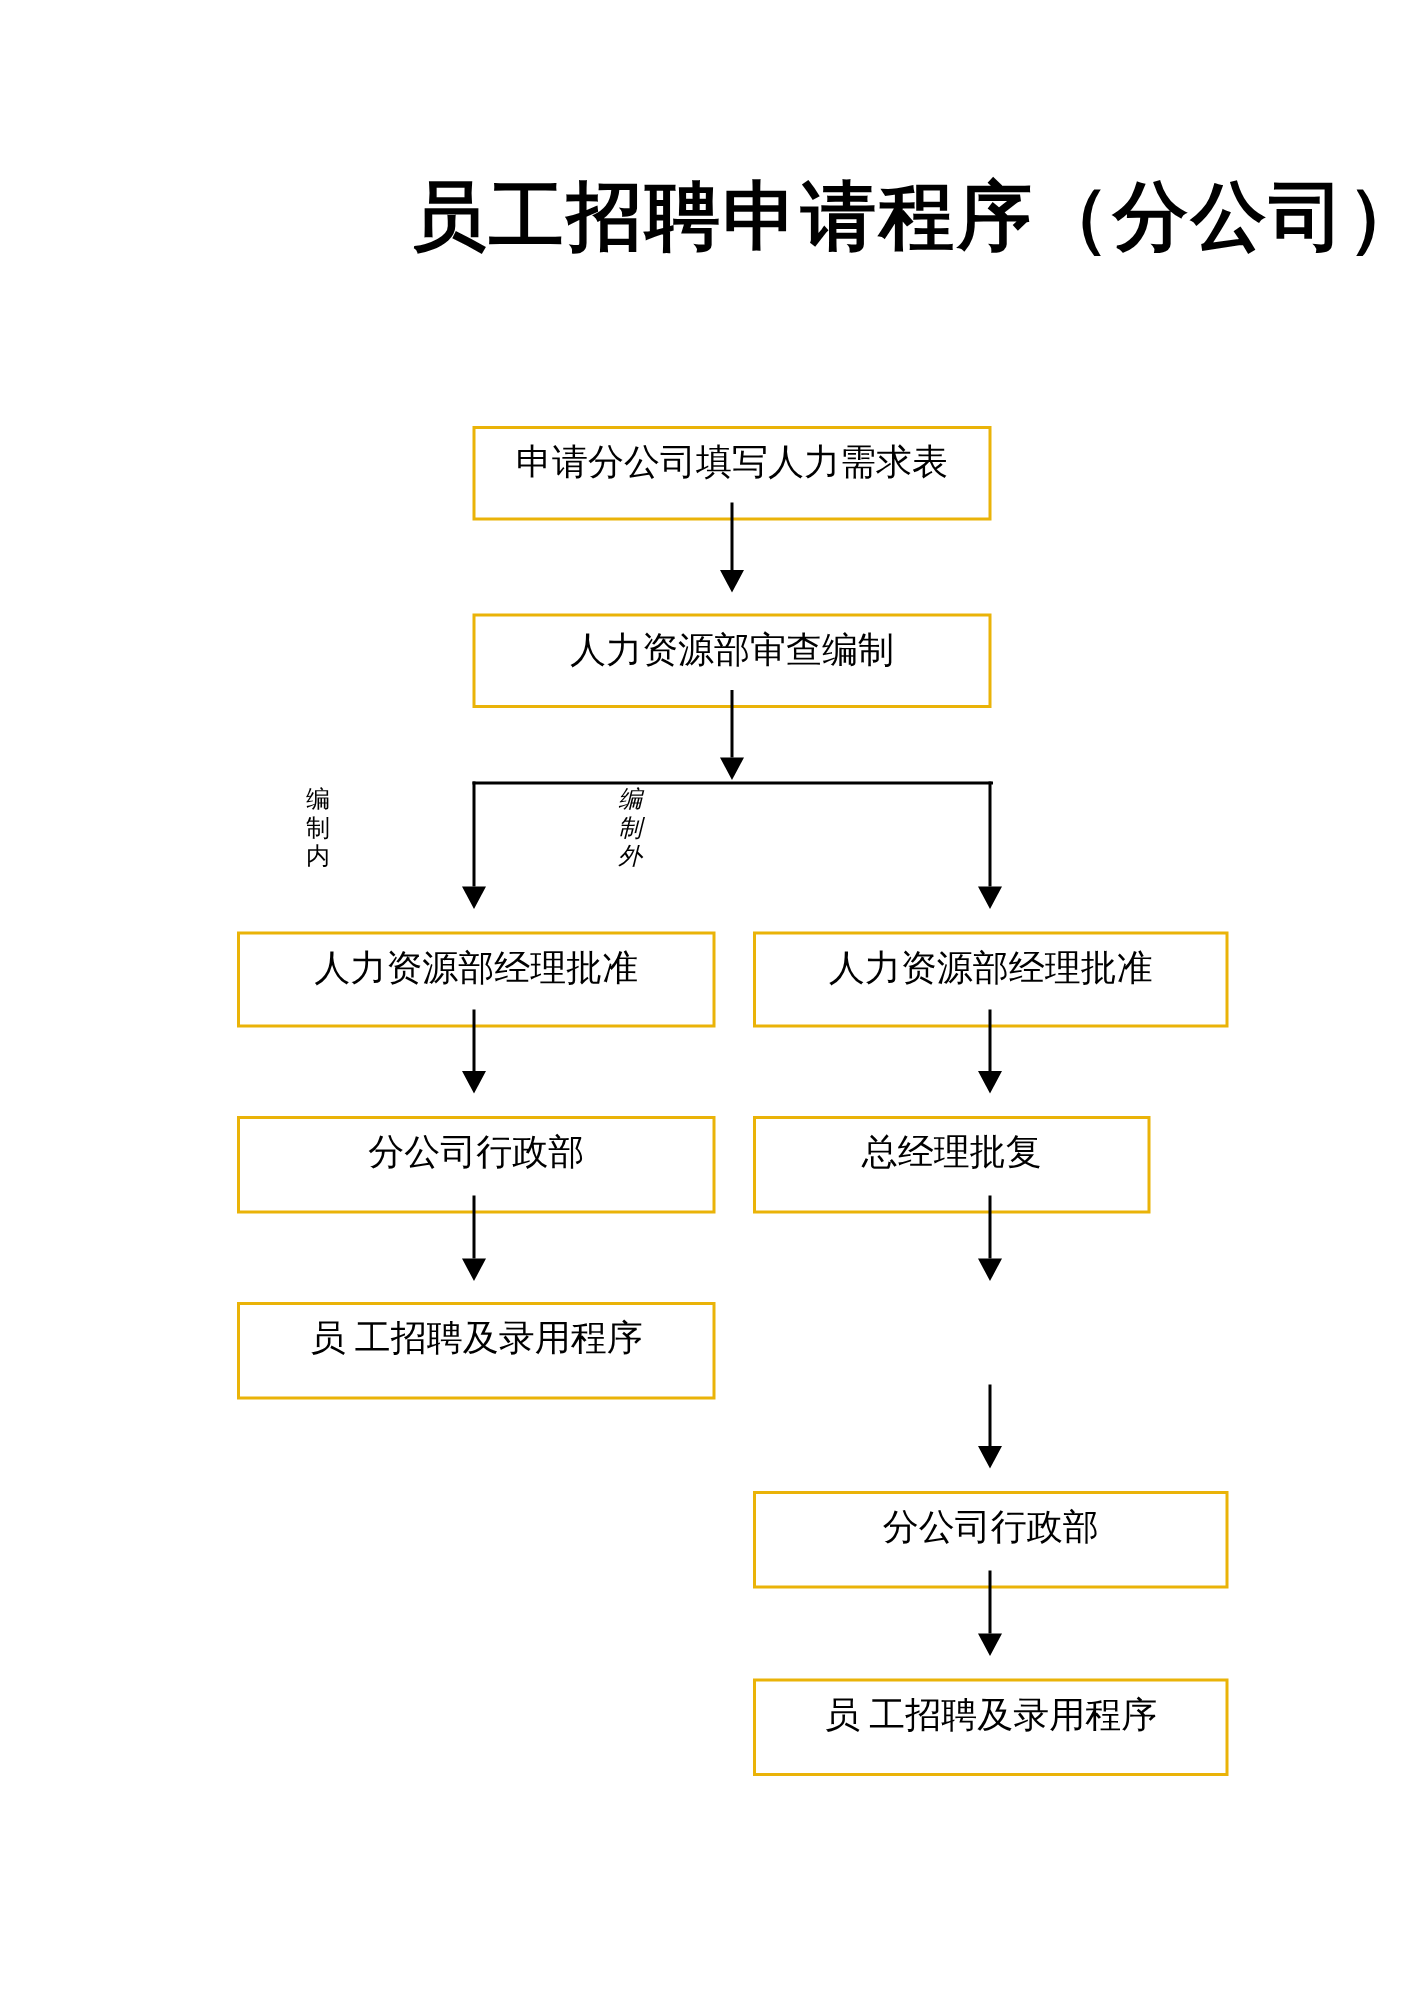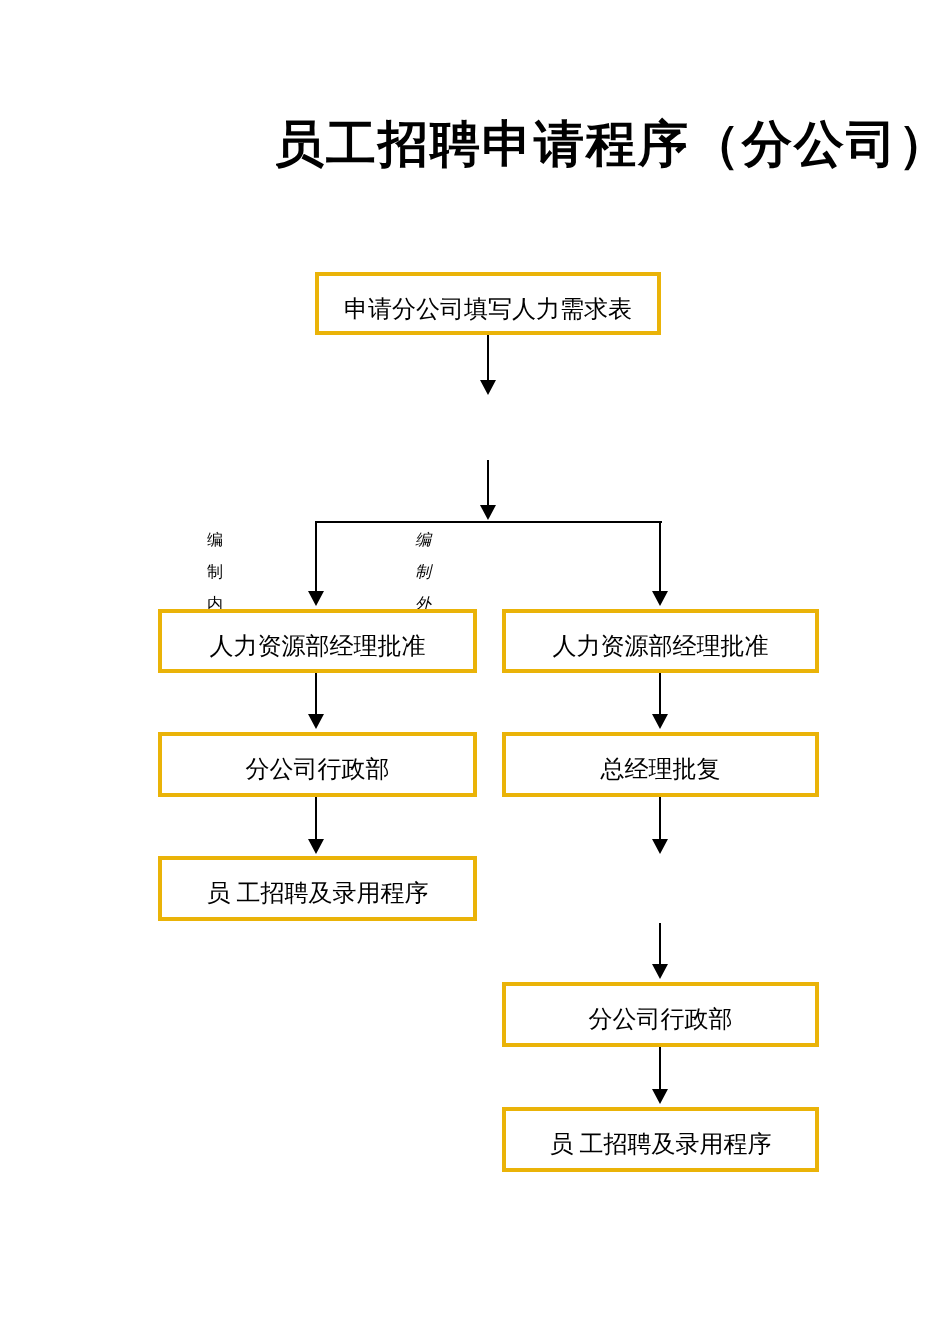--- a/index.html
+++ b/index.html
@@ -19,27 +19,28 @@
     top:120px;
     font-size:50px;
     font-weight:700;
     line-height:48px;
     letter-spacing:2px;
     white-space:nowrap;
     margin-left:48px;
   }
   .node {
     position:absolute;
-    border:4px solid #eab308;
+    border:2px solid #eab308;
     background:#fff;
     text-align:center;
     font-size:24px;
     line-height:30px;
-    padding-top:18px;
+    padding-top:8px;
     white-space:nowrap;
+    margin-top:12px;
   }
   .varrow {
     position:absolute;
     width:2px;
     background:#000;
   }
   .varrow::after {
     content:"";
     position:absolute;
     left:-7px;
@@ -51,38 +52,40 @@
   }
   .hline {
     position:absolute;
     height:2px;
     background:#000;
   }
   .vlabel {
     position:absolute;
     width:22px;
     font-size:16px;
-    line-height:32px;
-    text-align:center;
+    line-height:19px;
     word-break:break-all;
   }
 </style>
 </head>
 <body>
 
 <div class="page">
 
   <h1 class="title">员工招聘申请程序（分公司）</h1>
 
   <div class="node" style="left:315px; top:272px; width:346px; height:63px;">
     <span>申请分公司填写人力需求表</span>
   </div>
 
   <div class="varrow" style="left:487px; top:335px; height:45px;"></div>
 
+  <div class="node" style="left:315px; top:397px; width:346px; height:63px;">
+    <span>人力资源部审查编制</span>
+  </div>
 
   <div class="varrow" style="left:487px; top:460px; height:45px;"></div>
 
   <div class="hline" style="left:315px; top:521px; width:347px;"></div>
 
   <div class="vlabel" style="left:204px; top:524px;">编制内</div>
 
   <div class="vlabel" style="left:412px; top:524px;font-style:italic;">编制外</div>
 
   <div class="varrow" style="left:315px; top:521px; height:70px;"></div>
@@ -103,21 +106,21 @@
   <div class="node" style="left:158px; top:856px; width:319px; height:65px;">
     <span>员 工招聘及录用程序</span>
   </div>
 
   <div class="node" style="left:502px; top:609px; width:317px; height:64px;">
     <span>人力资源部经理批准</span>
   </div>
 
   <div class="varrow" style="left:659px; top:673px; height:41px;"></div>
 
-  <div class="node" style="left:502px; top:732px; width:317px; height:65px;">
+  <div class="node" style="left:502px; top:732px; width:265px; height:65px;">
     <span>总经理批复</span>
   </div>
 
   <div class="varrow" style="left:659px; top:797px; height:42px;"></div>
 
 
   <div class="varrow" style="left:659px; top:923px; height:41px;"></div>
 
   <div class="node" style="left:502px; top:982px; width:317px; height:65px;">
     <span>分公司行政部</span>

